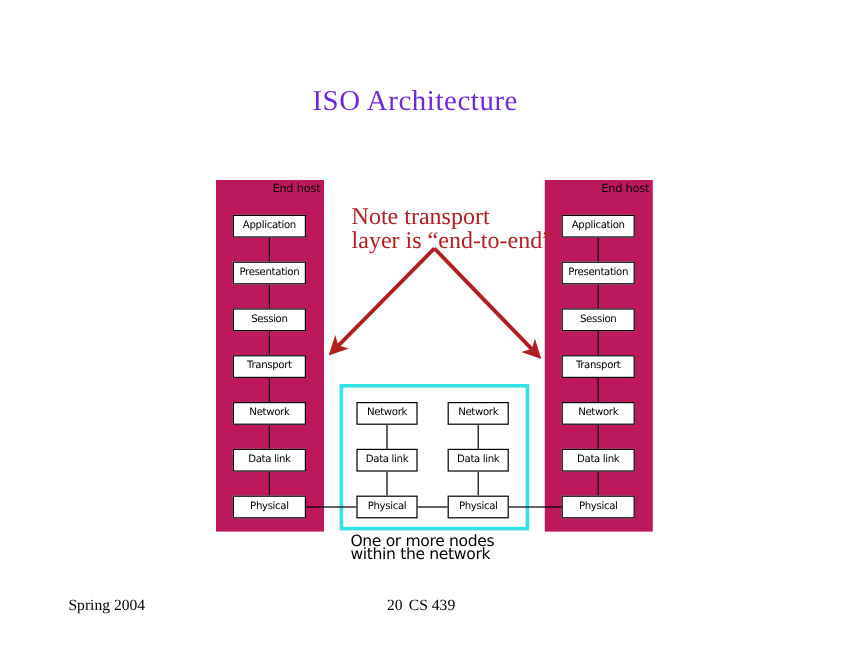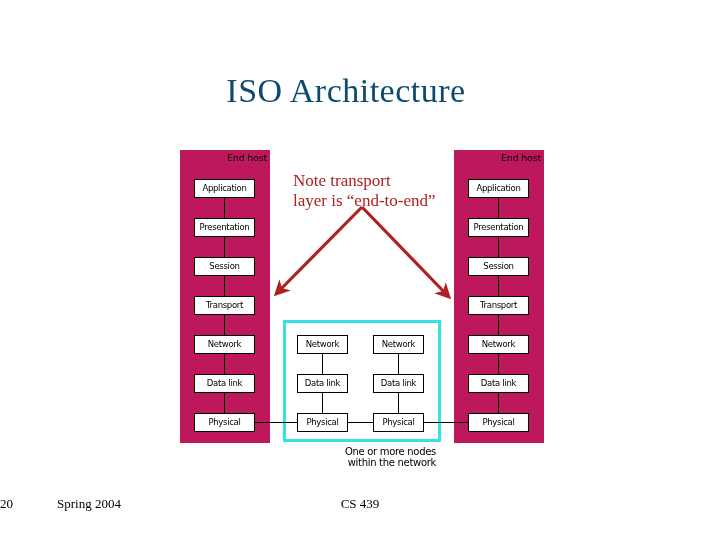--- a/index.html
+++ b/index.html
@@ -21,22 +21,22 @@
   }
 
   
   #slide-title {
     position: absolute;
     left: 0;
     top: 72px;
     width: 692px;
     text-align: center;
     font-family: "Liberation Serif", serif;
-    font-size: 34px;
-    color: #0c4a6e;
+    font-size: 24px;
+    color: #6d28d9;
     letter-spacing: 0.5px;
     white-space: nowrap;
   }
 
   
   .host-panel {
     position: absolute;
     background: #be185d;
     top: 150px;
     width: 90px;
@@ -97,61 +97,61 @@
     border: 3px solid #33e3e3;
     background: transparent;
   }
 
   
   #note-text {
     position: absolute;
     left: 293px;
     top: 171px;
     font-family: "Liberation Serif", serif;
-    font-size: 17px;
+    font-size: 20px;
     line-height: 20px;
     color: #b02020;
     white-space: pre-line;
   }
   #note-arrow {
     position: absolute;
     left: 262px;
     top: 205px;
     width: 200px;
     height: 105px;
     pointer-events: none;
   }
 
   
   #network-caption {
     position: absolute;
-    left: 278px;
+    left: 292px;
     top: 446px;
     width: 158px;
-    text-align: right;
+    text-align: left;
     font-family: "DejaVu Sans", sans-serif;
-    font-size: 10px;
+    font-size: 13px;
     line-height: 11px;
     color: #000000;
     letter-spacing: -0.3px;
     white-space: pre-line;
   }
 
   
   .footer-item {
     position: absolute;
     top: 496px;
     font-family: "Liberation Serif", serif;
     font-size: 13px;
     color: #000000;
     white-space: nowrap;
   }
   #footer-left   { left: 57px; }
   #footer-center { left: 0; width: 720px; text-align: center; }
-  #footer-right  { left: 0; width: 720px; text-align: left; padding-right: 62px; box-sizing: border-box; }
+  #footer-right  { left: 0; width: 720px; text-align: center; padding-right: 62px; box-sizing: border-box; }
 </style>
 </head>
 <body>
 
 <div id="slide">
 
   <div id="slide-title">ISO Architecture</div>
 
   <div class="host-panel" id="host-left">
     <div class="host-label">End host</div>

